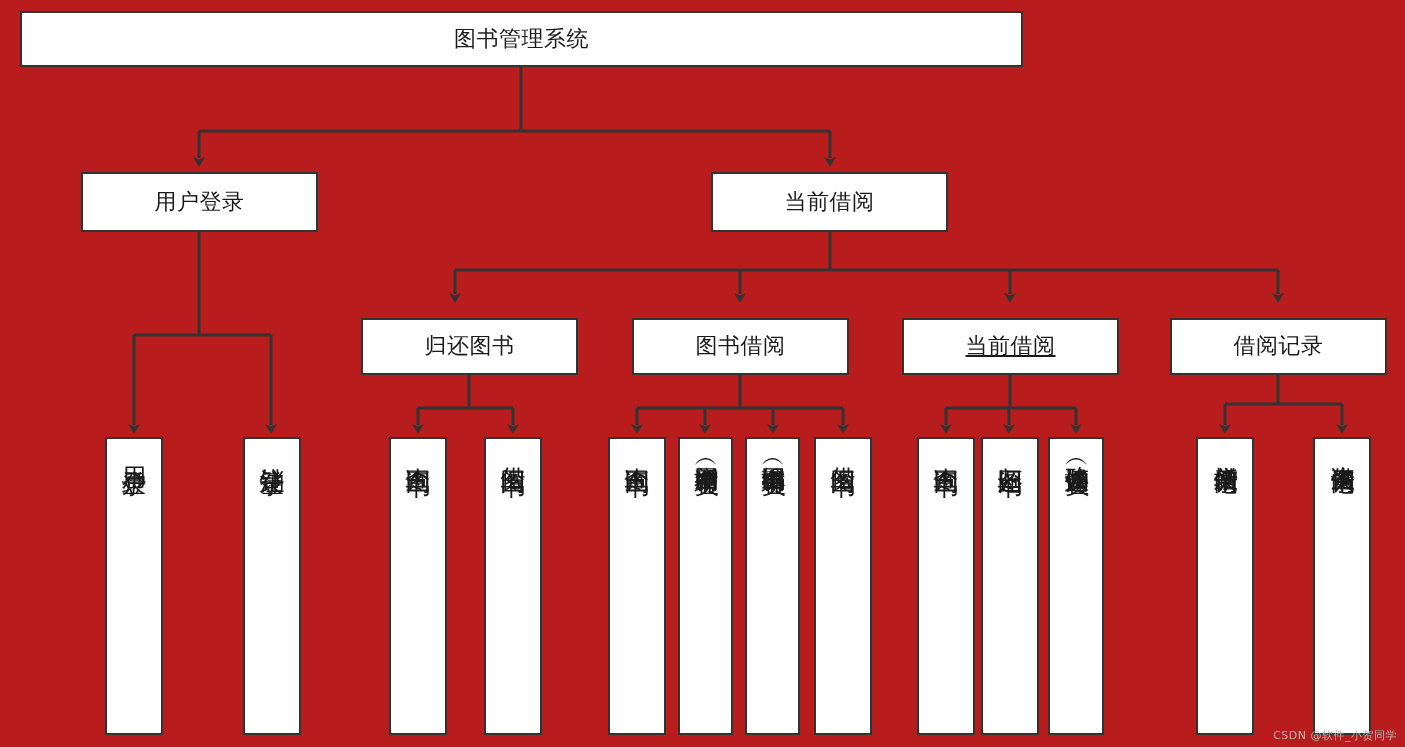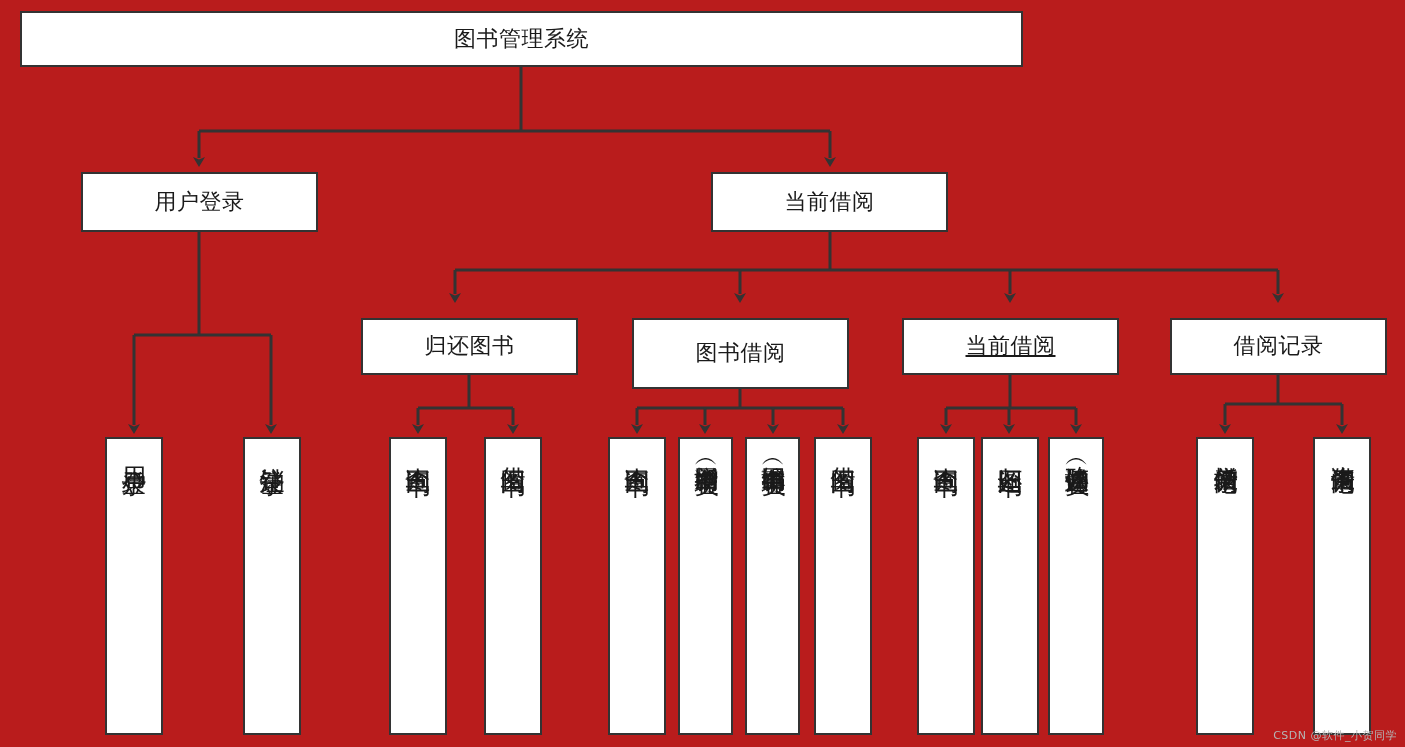--- a/index.html
+++ b/index.html
@@ -133,21 +133,21 @@
   <div class="node horiz" style="left:81px; top:172px; width:237px; height:60px;">
     <span class="label">用户登录</span>
   </div>
   <div class="node horiz" style="left:711px; top:172px; width:237px; height:60px;">
     <span class="label">当前借阅</span>
   </div>
 
   <div class="node horiz" style="left:361px; top:318px; width:217px; height:57px;">
     <span class="label">归还图书</span>
   </div>
-  <div class="node horiz" style="left:632px; top:318px; width:217px; height:71px;">
+  <div class="node horiz" style="left:632px; top:318px; width:217px; height:57px;">
     <span class="label">图书借阅</span>
   </div>
   <div class="node horiz" style="left:902px; top:318px; width:217px; height:57px;text-decoration:underline;">
     <span class="label">当前借阅</span>
   </div>
   <div class="node horiz" style="left:1170px; top:318px; width:217px; height:57px;">
     <span class="label">借阅记录</span>
   </div>
 
   <div class="node vert" style="left:105px; top:437px; width:58px; height:298px;">

